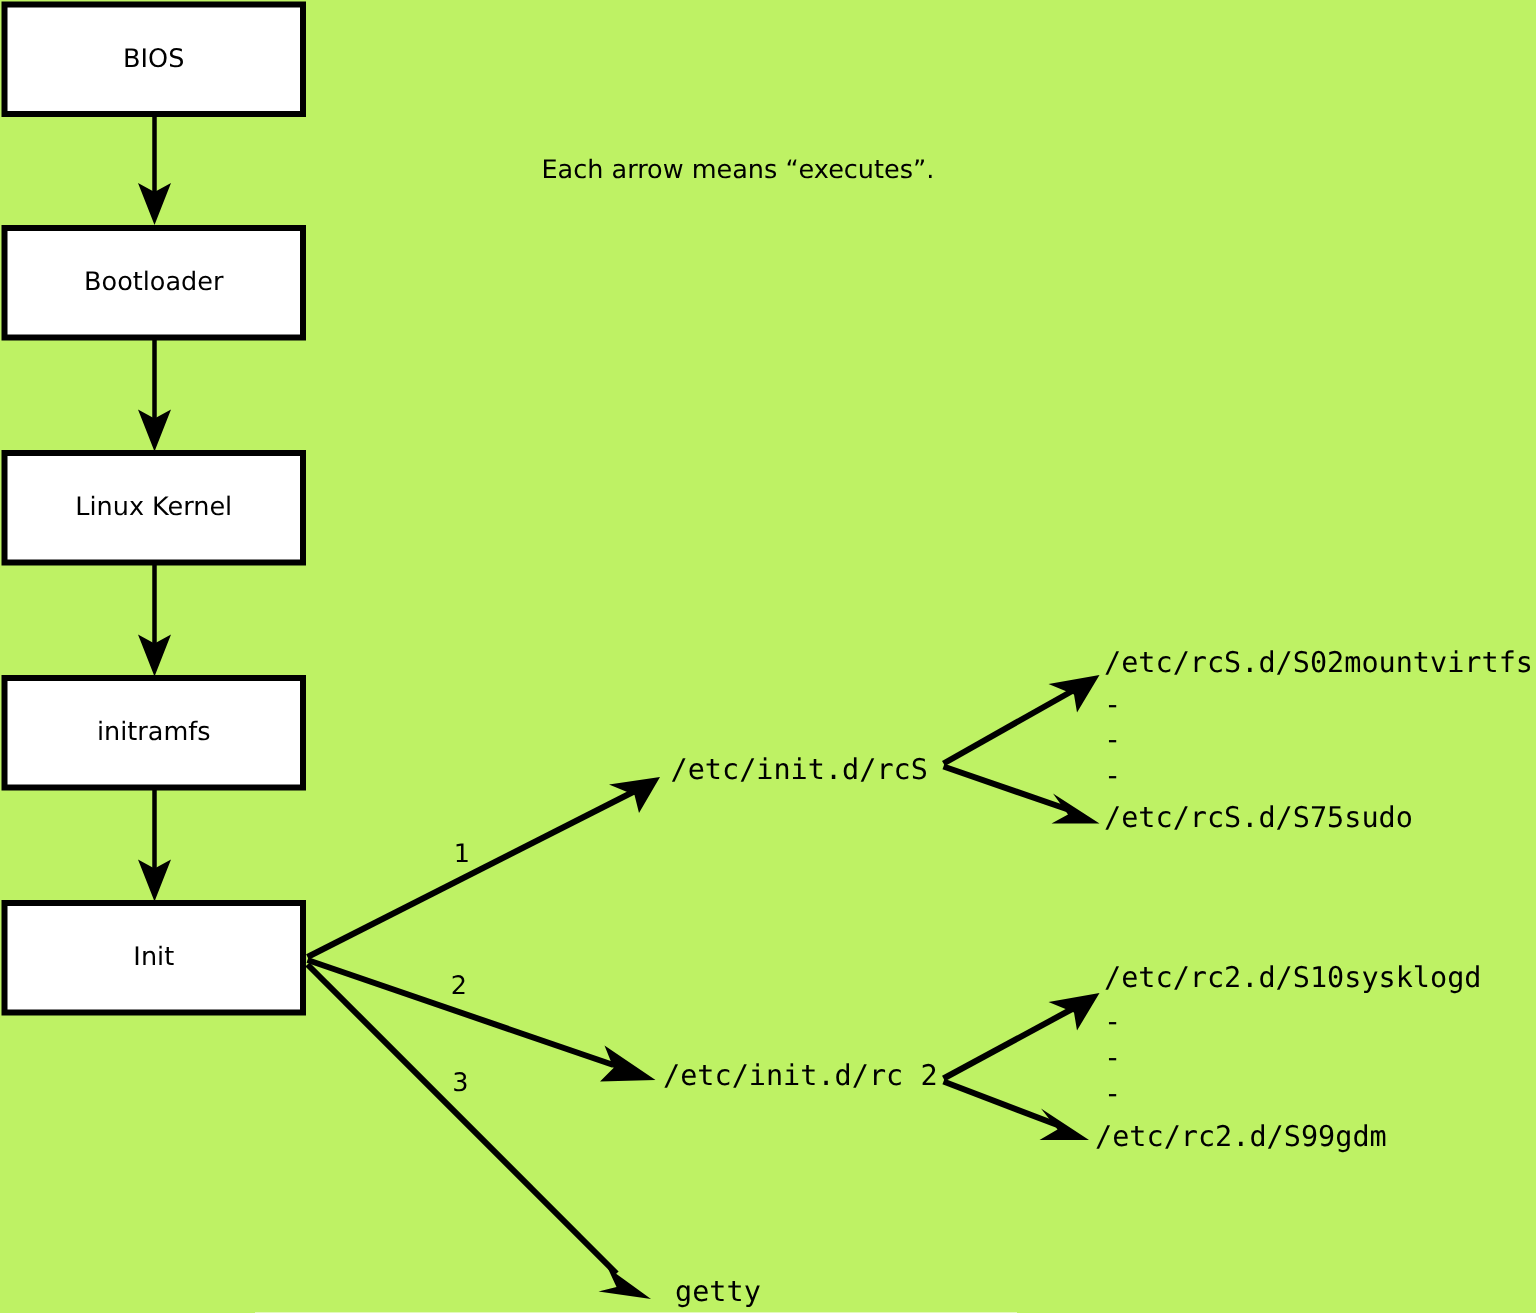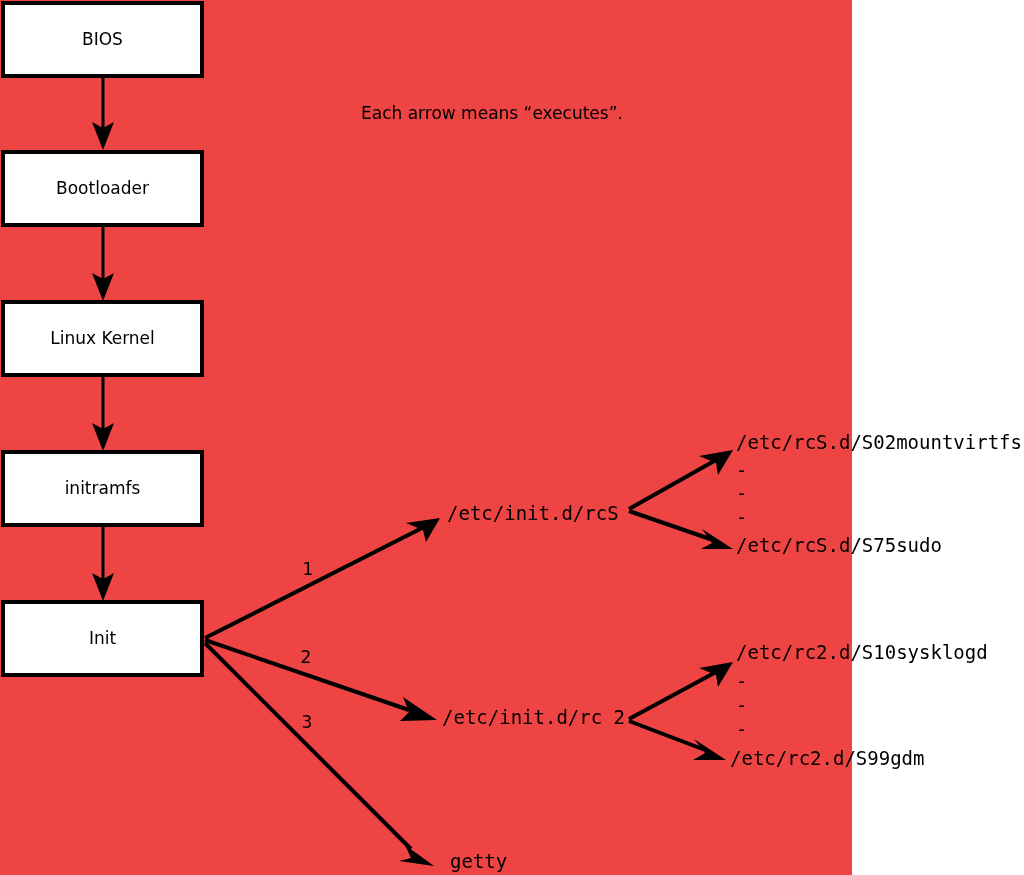--- a/index.html
+++ b/index.html
@@ -8,23 +8,23 @@
     background: #ffffff;
   }
   body {
     width: 1024px;
     height: 875px;
     overflow: hidden;
     font-family: "DejaVu Sans", sans-serif;
   }
   #diagram-root {
     position: relative;
-    width: 852px;
+    width: 1024px;
     height: 875px;
-    background: #ef4444;
+    background: #bef264;
   }
   svg.diagram-canvas {
     display: block;
     width: 1024px;
     height: 875px;
   }
   .box-rect {
     fill: #ffffff;
     stroke: #000000;
     stroke-width: 4;

